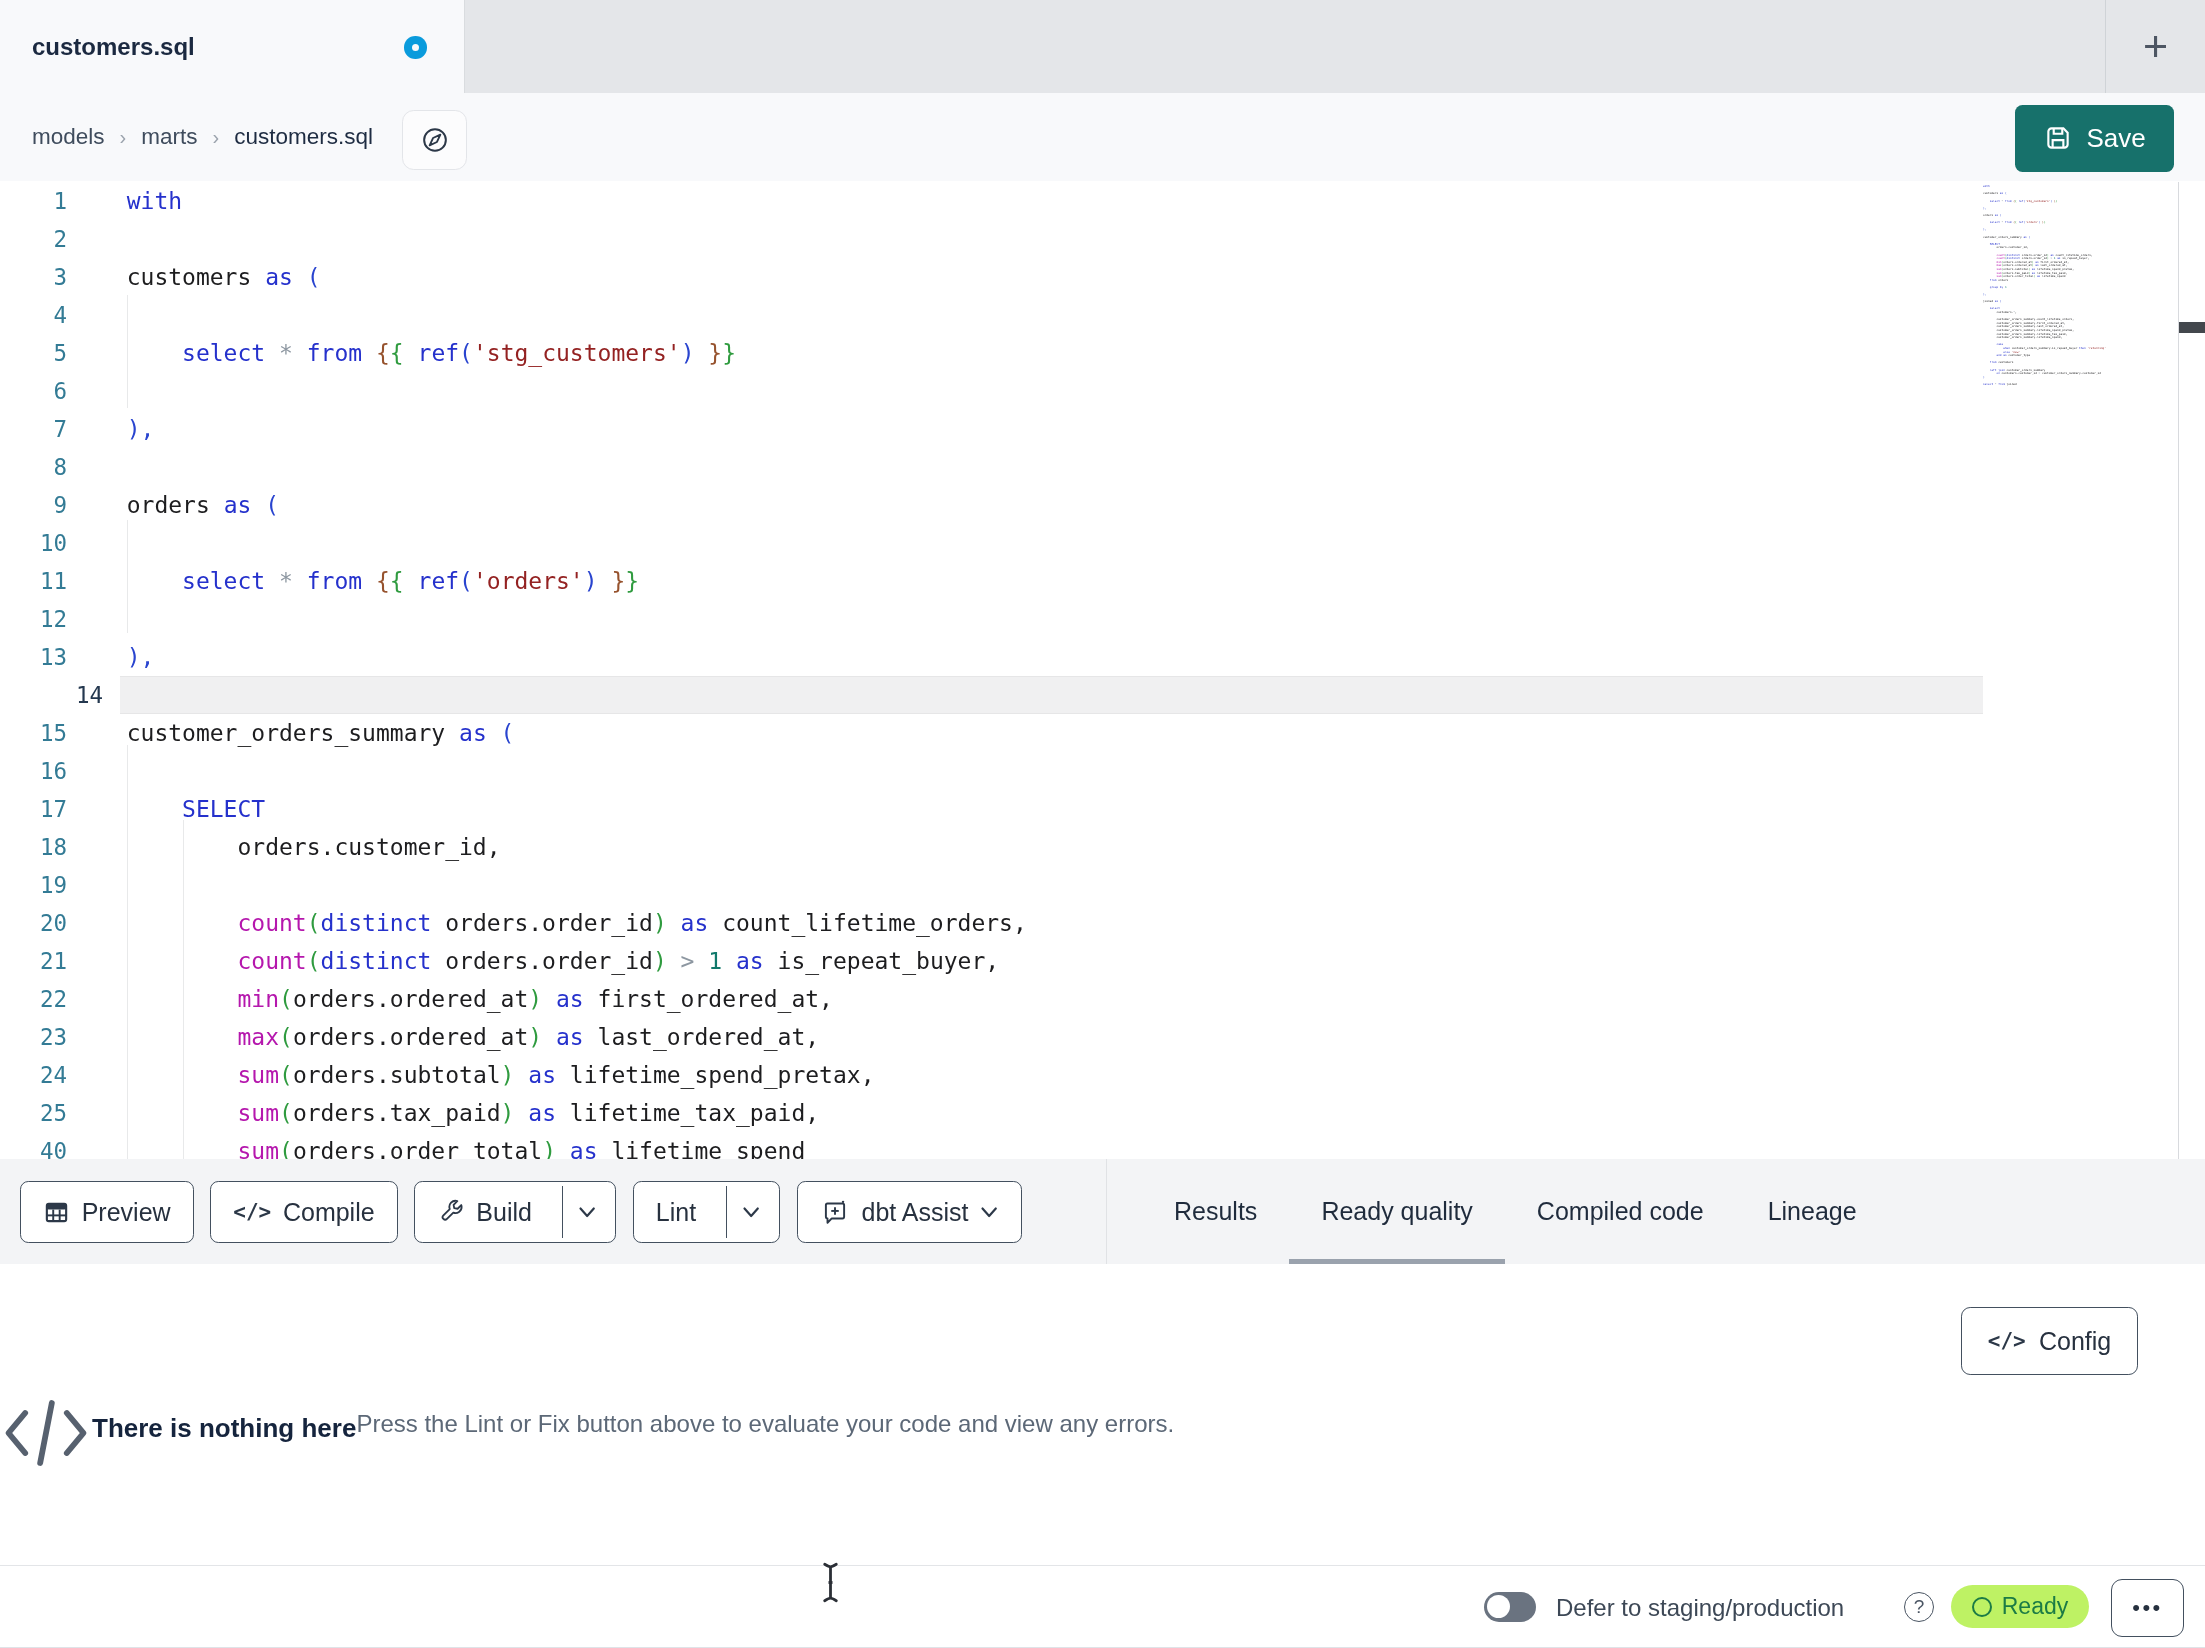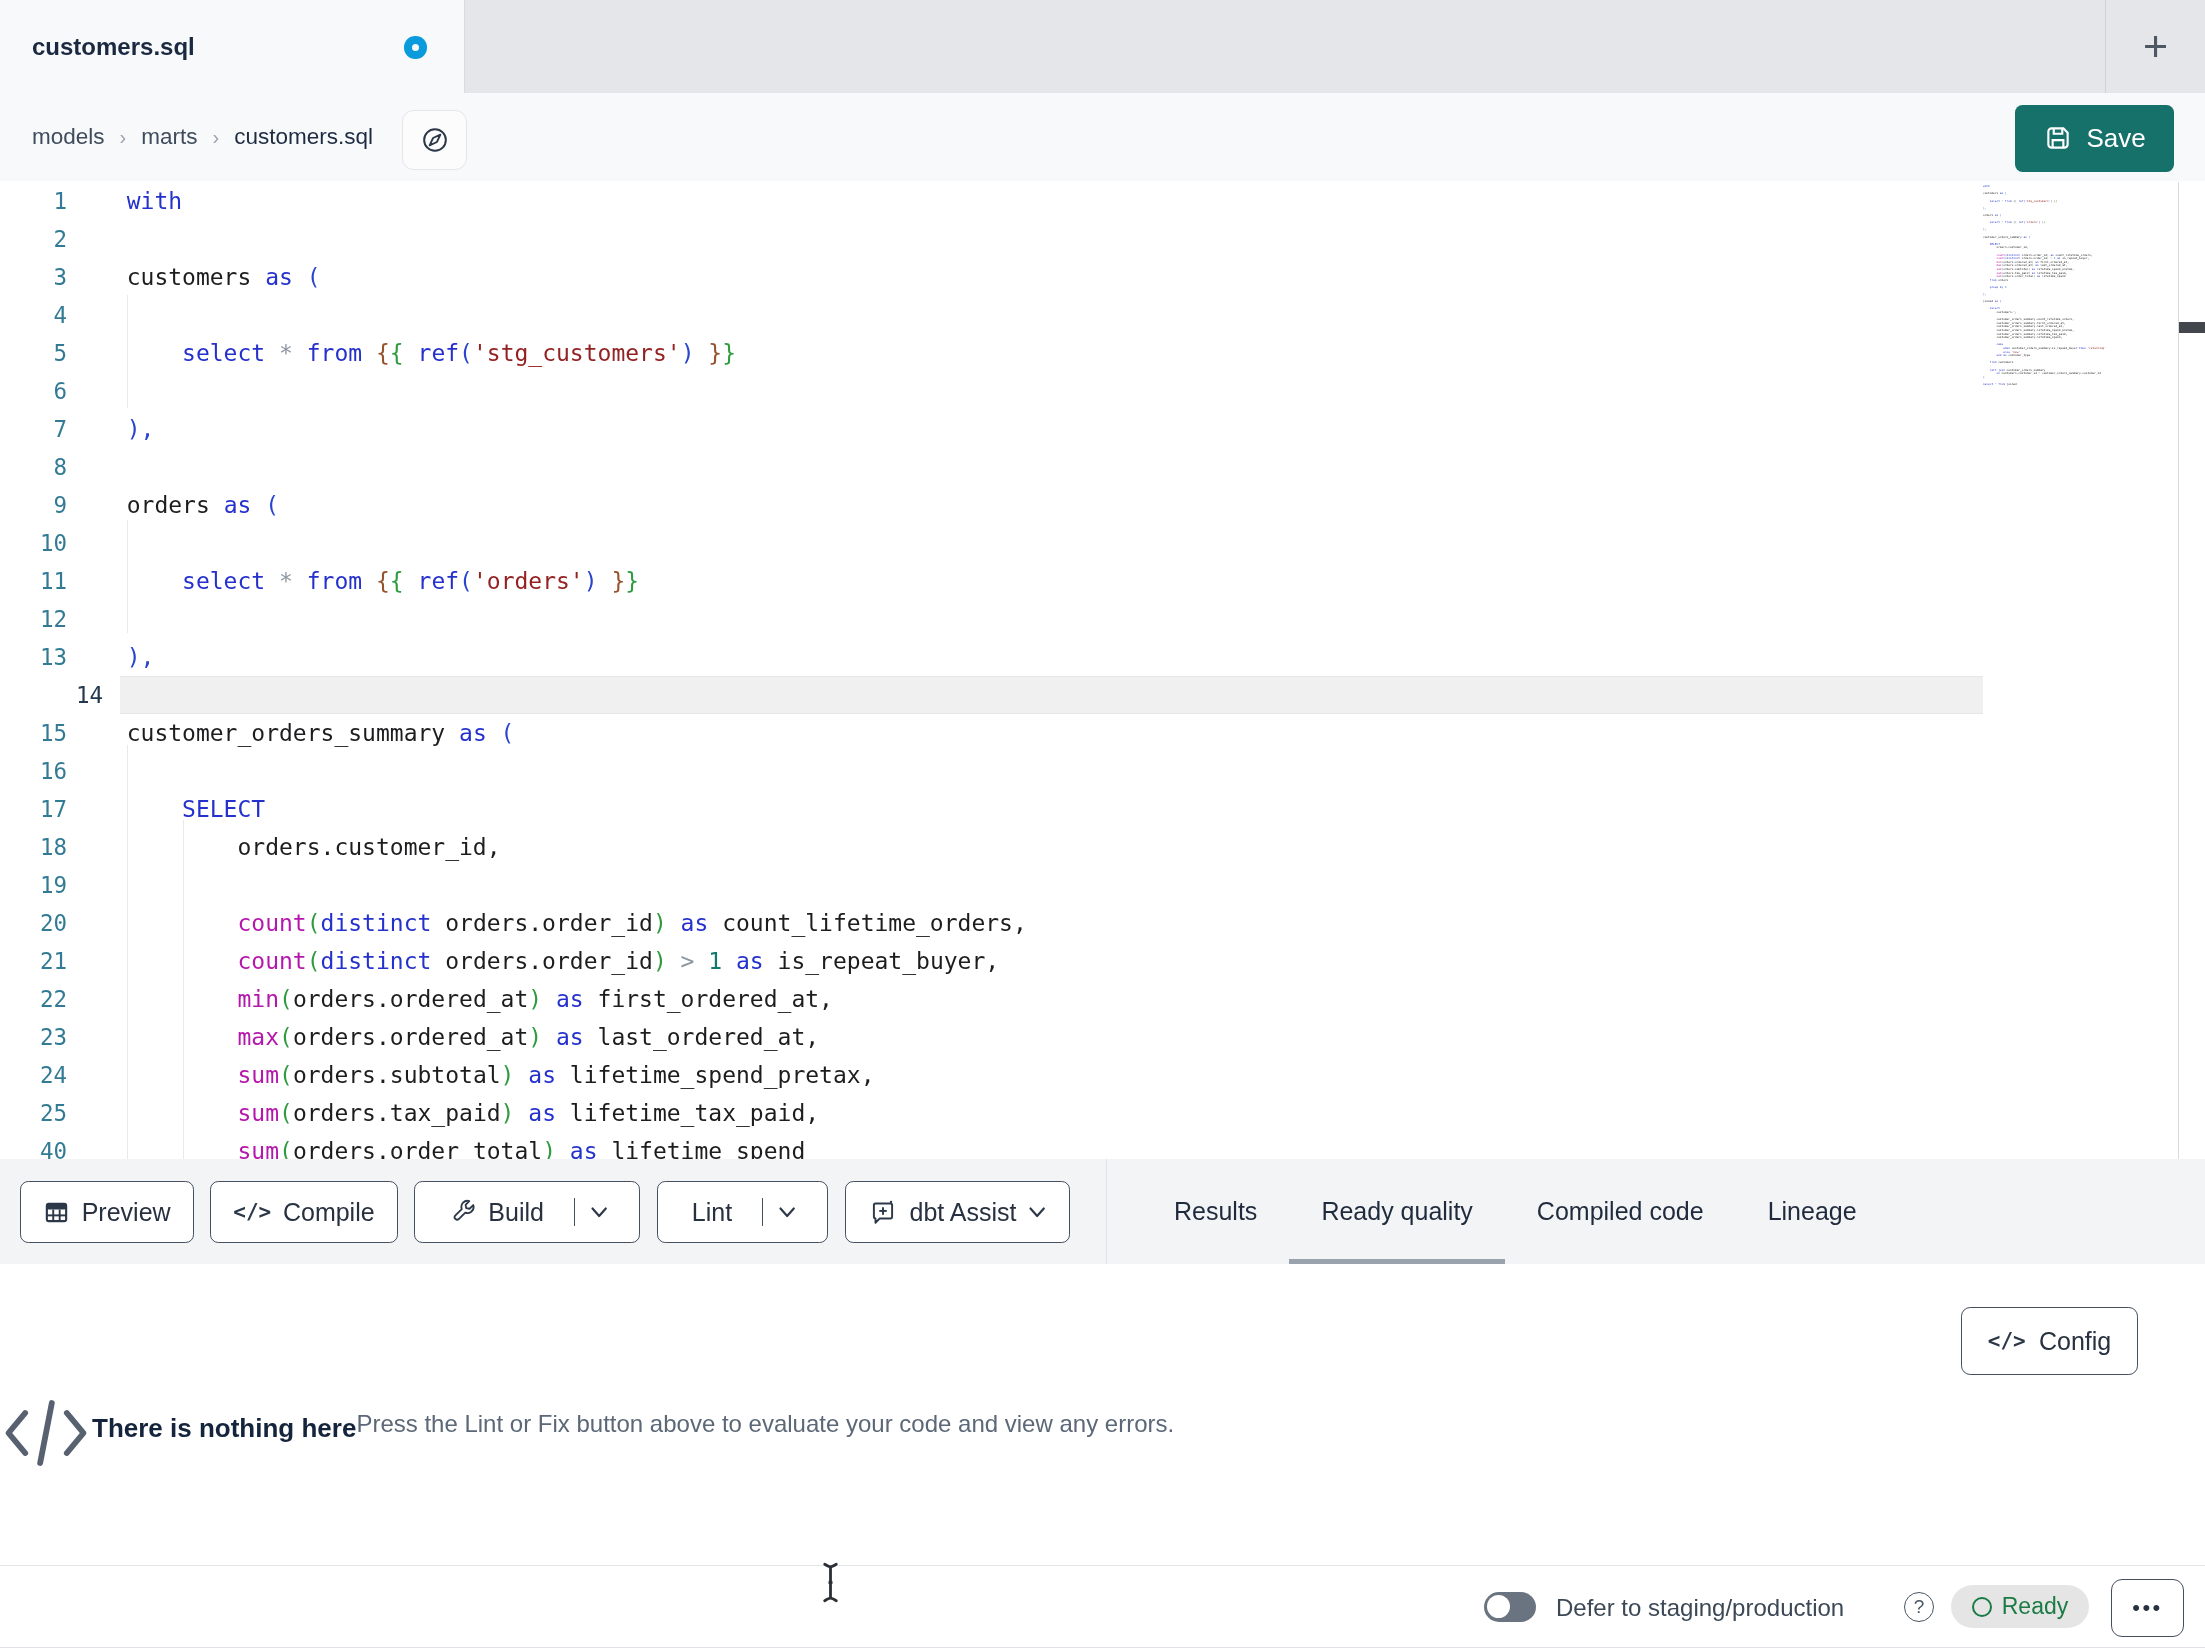--- a/index.html
+++ b/index.html
@@ -54,21 +54,21 @@
   .mm-line{height:3.6px;line-height:3.6px;white-space:pre;overflow:hidden;}
   .editor-right-divider{position:absolute;left:2178px;top:0;width:0.8px;height:977px;background:#d8dade;}
   .scroll-indicator{position:absolute;left:2179px;top:140px;width:27px;height:11px;background:#43474d;}
 
   
   .toolbar{position:absolute;left:0;top:1159px;width:2205px;height:105px;background:#f3f4f6;
            border-bottom:0.8px solid #e7e8ea;}
   .btn-group{position:absolute;left:20px;top:22px;display:flex;gap:16.7px;}
   .btn{display:flex;align-items:center;gap:11.7px;height:62px;padding:0 22px;background:#ffffff;
        border:1.7px solid #43505f;border-radius:8.3px;font-size:25px;color:#27313f;box-sizing:border-box;}
-  .btn-split{padding:16px;}
+  .btn-split{padding:4px;}
   .btn-split .btn-main{display:flex;align-items:center;gap:11.7px;height:100%;padding:0 18.3px;}
   .btn-split .btn-caret{display:flex;align-items:center;justify-content:center;width:48px;height:100%;
        border-left:1.7px solid #43505f;}
   .icon-code-text{font-family:"DejaVu Sans Mono",monospace;font-size:21px;font-weight:bold;color:#2c3848;}
   .toolbar-vdivider{position:absolute;left:1106px;top:0;width:0.8px;height:105px;background:#e0e2e5;}
   .panel-tabs{position:absolute;left:1142px;top:0;height:105px;display:flex;}
   .panel-tab{position:relative;height:105px;display:flex;align-items:center;padding:0 32px;
              font-size:25px;color:#1f2b3c;}
   .panel-tab.active::after{content:"";position:absolute;left:0;bottom:0;width:100%;height:5px;background:#9aa2ad;}
 
@@ -87,21 +87,21 @@
   .statusbar{position:absolute;left:0;top:1565px;width:2205px;height:83px;background:#ffffff;
          border-top:0.8px solid #e3e5e8;border-bottom:0.8px solid #dfe3e8;box-sizing:border-box;}
   .toggle{position:absolute;left:1484px;top:26px;width:52px;height:30px;border-radius:15px;background:#6a7380;}
   .toggle-knob{position:absolute;left:3.3px;top:3.3px;width:23px;height:23px;border-radius:50%;background:#ffffff;}
   .defer-label{position:absolute;left:1556px;top:0;height:83px;display:flex;align-items:center;
          font-size:24px;color:#3d4856;}
   .help-icon{position:absolute;left:1904px;top:26px;width:30px;height:30px;border:1.7px solid #4a5563;
          border-radius:50%;display:flex;align-items:center;justify-content:center;font-size:19px;color:#4a5563;
          box-sizing:border-box;}
   .ready-pill{position:absolute;left:1951px;top:19px;width:138px;height:43px;border-radius:22px;
-         background:#e5e5e5;display:flex;align-items:center;justify-content:center;gap:10px;
+         background:#bef264;display:flex;align-items:center;justify-content:center;gap:10px;
          font-size:23px;color:#1b7b45;text-align:right;}
   .ready-circle{width:20px;height:20px;border:2.5px solid #1b7b45;border-radius:50%;box-sizing:border-box;}
   .more-btn{position:absolute;left:2111px;top:12.5px;width:73px;height:58px;border:1.7px solid #43505f;
          border-radius:11px;background:#ffffff;display:flex;align-items:center;justify-content:center;
          font-size:22px;letter-spacing:2.5px;color:#27313f;box-sizing:border-box;}
   .cursor-ibeam{position:absolute;left:818px;top:1561px;}
 </style>
 </head>
 <body>
 

